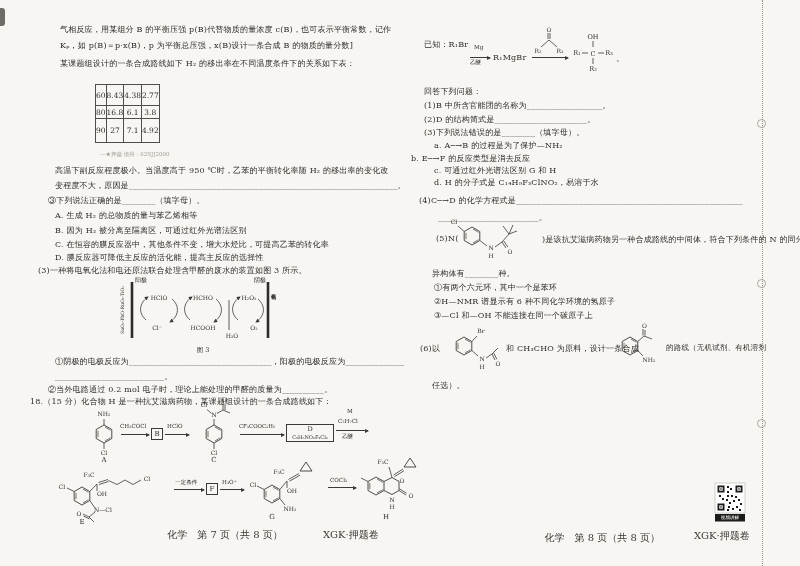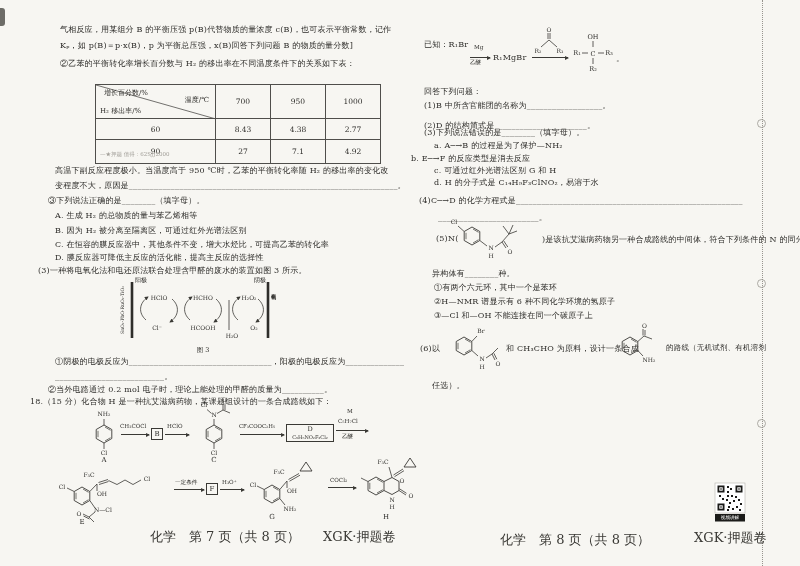--- a/index.html
+++ b/index.html
@@ -9,55 +9,48 @@
   .ln{font-size:8px;letter-spacing:.2px}
   .sm{font-size:6px}
   .arr{position:absolute;height:0;border-top:1px solid #3a3935}
   .arr::after{content:"";position:absolute;right:-1px;top:-2.5px;border-left:4px solid #3a3935;border-top:2px solid transparent;border-bottom:2px solid transparent}
   .bx{position:absolute;border:1px solid #3a3935;text-align:center;font-size:7px;line-height:10px;background:transparent}
   table{border-collapse:collapse}
   td{border:1px solid #4f4e4b;font-size:7.5px;text-align:center;vertical-align:middle;padding:0}
   svg{overflow:visible}
   svg text{fill:#2e2d2a}
   .wm{color:#a3a09a;font-size:5.5px}
-  .foot{font-size:13px;color:#3a3935}
+  .foot{font-size:10px;color:#3a3935}
 </style>
 </head>
 <body>
 
 <div class="p" style="left:0;top:8px;width:5px;height:18px;background:#55534f;border-radius:0 3px 3px 0;opacity:.85"></div>
 <div class="p" style="left:762px;top:0;height:566px;border-left:1px dotted #97948e"></div>
 <div class="p" style="left:757px;top:119px;width:9px;height:9px;border:1px solid #8e8b86;border-radius:50%;opacity:.7"></div>
 <div class="p" style="left:757px;top:279px;width:9px;height:9px;border:1px solid #8e8b86;border-radius:50%;opacity:.7"></div>
 <div class="p" style="left:757px;top:419px;width:9px;height:9px;border:1px solid #8e8b86;border-radius:50%;opacity:.7"></div>
 
 <div class="p ln" style="left:60px;top:24px">气相反应，用某组分 B 的平衡压强 p(B)代替物质的量浓度 c(B)，也可表示平衡常数，记作</div>
-<div class="p ln" style="left:60px;top:40px">Kₚ，如 p(B)＝p·x(B)，p 为平衡总压强，x(B)回答下列问题 B 的物质的量分数]</div>
-<div class="p ln" style="left:60px;top:58px">②乙苯的平衡转化率增长百分数与 H₂ 的移出率在不同温度条件下的关系如下表：</div>
+<div class="p ln" style="left:60px;top:40px">Kₚ，如 p(B)＝p·x(B)，p 为平衡总压强，x(B)设计一条合成 B 的物质的量分数]</div>
+<div class="p ln" style="left:60px;top:58px">某课题组设计的一条合成路线如下 H₂ 的移出率在不同温度条件下的关系如下表：</div>
 
 <table class="p" style="left:95px;top:84px">
   <tbody>
-      <tr>
-    <td style="width:120px;height:34px;position:relative">
-      <svg width="120" height="34" style="position:absolute;left:0;top:0">
-            <line x1="0" y1="0" x2="120" y2="34" stroke="#4f4e4b" stroke-width="0.8"></line>
-          </svg>
-      <span class="p" style="left:8px;top:3px;font-size:7px">增长百分数/%</span>
-      <span class="p" style="right:6px;top:10px;font-size:7px">温度/℃</span>
-      <span class="p" style="left:4px;bottom:2px;font-size:7px">H₂ 移出率/%</span>
-    </td>
-    <td style="width:55px">700</td>
-    <td style="width:55px">950</td>
-    <td style="width:55px">1000</td>
-  </tr>
   <tr style="height:21px">
     <td>60</td>
         <td>8.43</td>
         <td>4.38</td>
         <td>2.77</td>
+  </tr>
+  <tr style="height:13px">
+    <td>80</td>
+        <td>16.8</td>
+        <td>6.1</td>
+        <td>3.8</td>
   </tr>
   <tr style="height:24px">
     <td>90</td>
         <td>27</td>
         <td>7.1</td>
         <td>4.92</td>
   </tr>
 </tbody>
   </table>
 
@@ -247,21 +240,21 @@
   <text x="21" y="23.5" font-size="6.5" text-anchor="middle">C</text>
   <line x1="26" y1="21" x2="32" y2="21" stroke="#3a3935" stroke-width=".8"></line>
   <text x="37" y="23" font-size="6.5" text-anchor="middle">R₃</text>
   <line x1="21" y1="26" x2="21" y2="32" stroke="#3a3935" stroke-width=".8"></line>
   <text x="21" y="39" font-size="6.5" text-anchor="middle">R₂</text>
 </svg>
 <div class="p ln" style="left:616px;top:53px">。</div>
 
 <div class="p ln" style="left:424px;top:86px">回答下列问题：</div>
 <div class="p ln" style="left:424px;top:100px">(1)B 中所含官能团的名称为__________________。</div>
-<div class="p ln" style="left:424px;top:120px">(2)D 的结构简式是______________________。</div>
+<div class="p ln" style="left:424px;top:114px">(2)D 的结构简式是______________________。</div>
 <div class="p ln" style="left:424px;top:127px">(3)下列说法错误的是________（填字母）。</div>
 <div class="p ln" style="left:434px;top:140px">a. A─→B 的过程是为了保护—NH₂</div>
 <div class="p ln" style="left:411px;top:153px">b. E─→F 的反应类型是消去反应</div>
 <div class="p ln" style="left:434px;top:165px">c. 可通过红外光谱法区别 G 和 H</div>
 <div class="p ln" style="left:434px;top:177px">d. H 的分子式是 C₁₄H₉F₃ClNO₂，易溶于水</div>
 <div class="p ln" style="left:419px;top:195px">(4)C─→D 的化学方程式是______________________________________________________</div>
 <div class="p ln" style="left:438px;top:212px">________________________。</div>
 
 <div class="p ln" style="left:436px;top:234px">(5)N(</div>
 <svg class="p" width="98" height="48" style="left:446px;top:216px" viewBox="0 0 98 48">
@@ -350,13 +343,13 @@
     <rect x="14" y="24" width="2" height="2" fill="#1b1b19"></rect>
     <rect x="18" y="26" width="2" height="2" fill="#1b1b19"></rect>
   <rect x="22" y="24" width="2" height="2" fill="#1b1b19"></rect>
     <rect x="25" y="27" width="2" height="2" fill="#1b1b19"></rect>
     <rect x="13" y="27" width="2" height="2" fill="#1b1b19"></rect>
   <rect x="1" y="32" width="30" height="7.5" fill="#1b1b19"></rect>
   <text x="16" y="37.3" font-size="4.6" text-anchor="middle" fill="#ffffff" style="fill:#ffffff">视频讲解</text>
 </svg>
 
 <div class="p foot" style="left:694px;top:529px">XGK·押题卷</div>
-<div class="p foot" style="left:500px;top:531px;width:160px;text-align:left;white-space:nowrap">化学　第 8 页（共 8 页）</div>
+<div class="p foot" style="left:500px;top:531px;width:160px;text-align:right;white-space:nowrap">化学　第 8 页（共 8 页）</div>
 
 </body></html>

